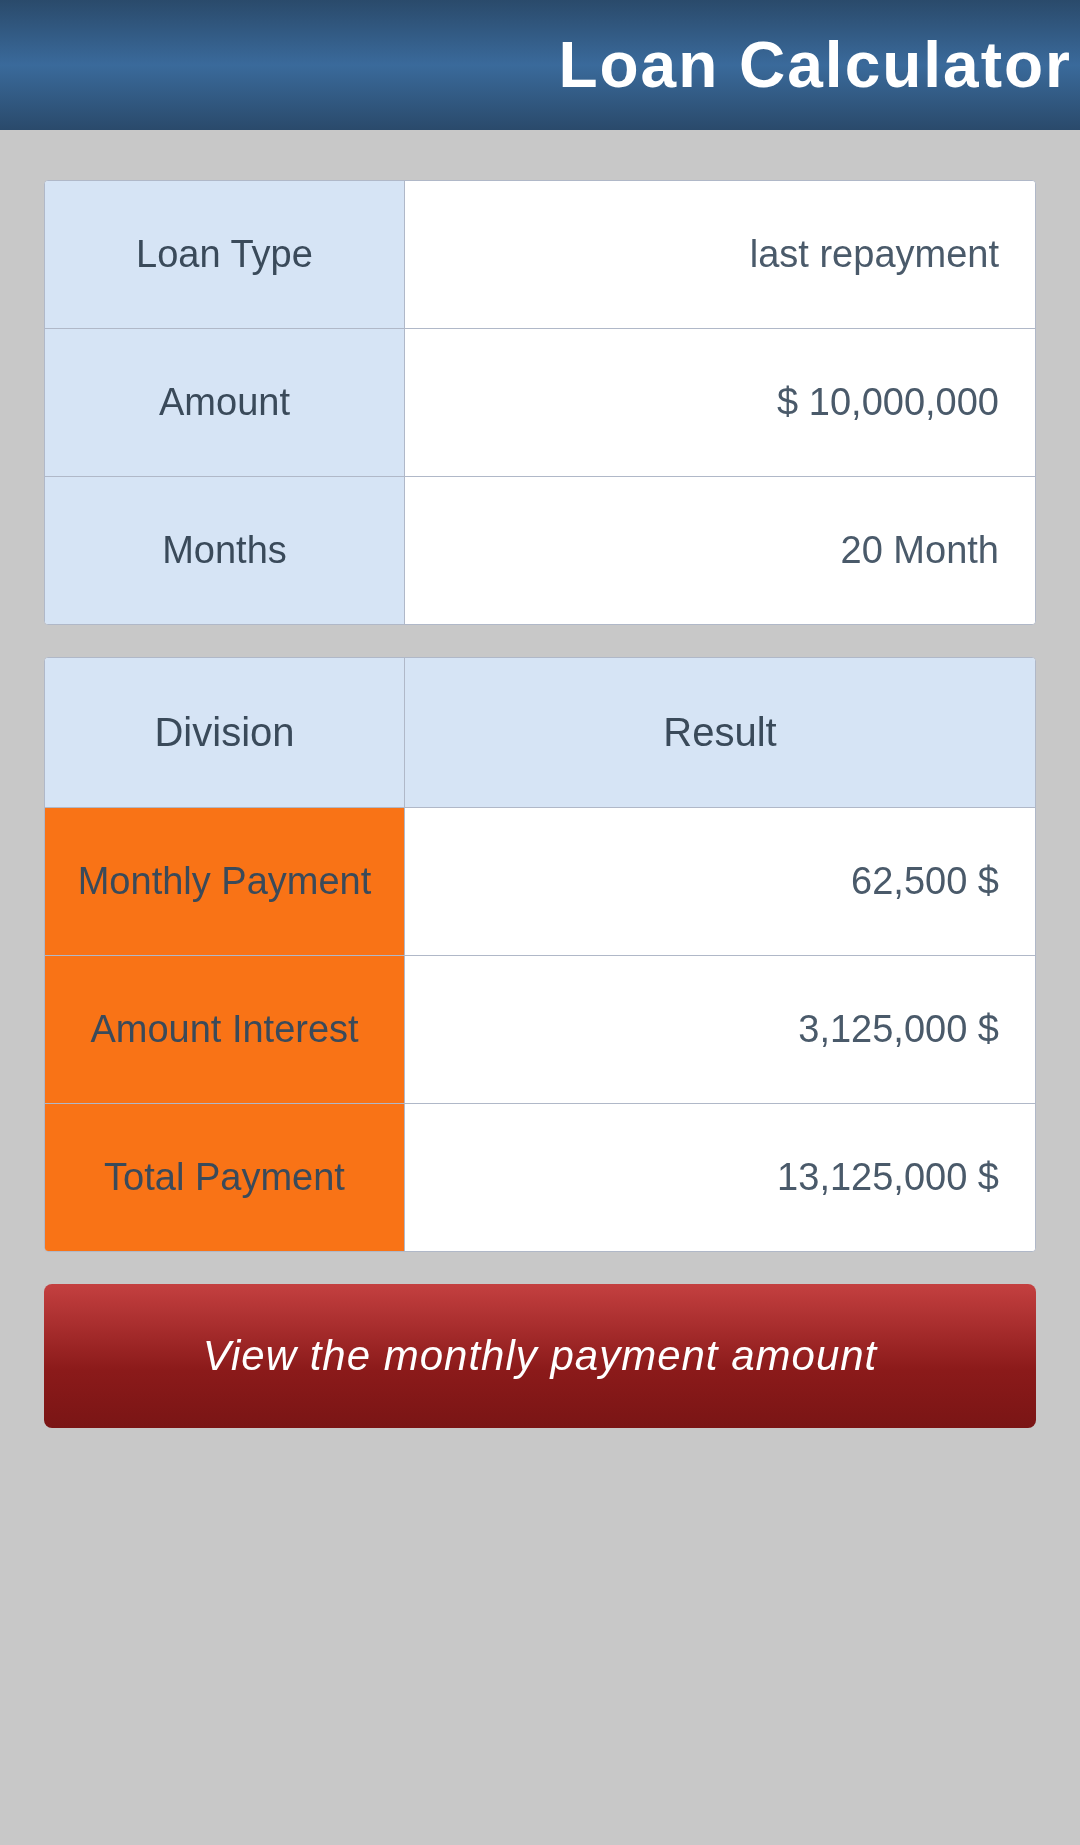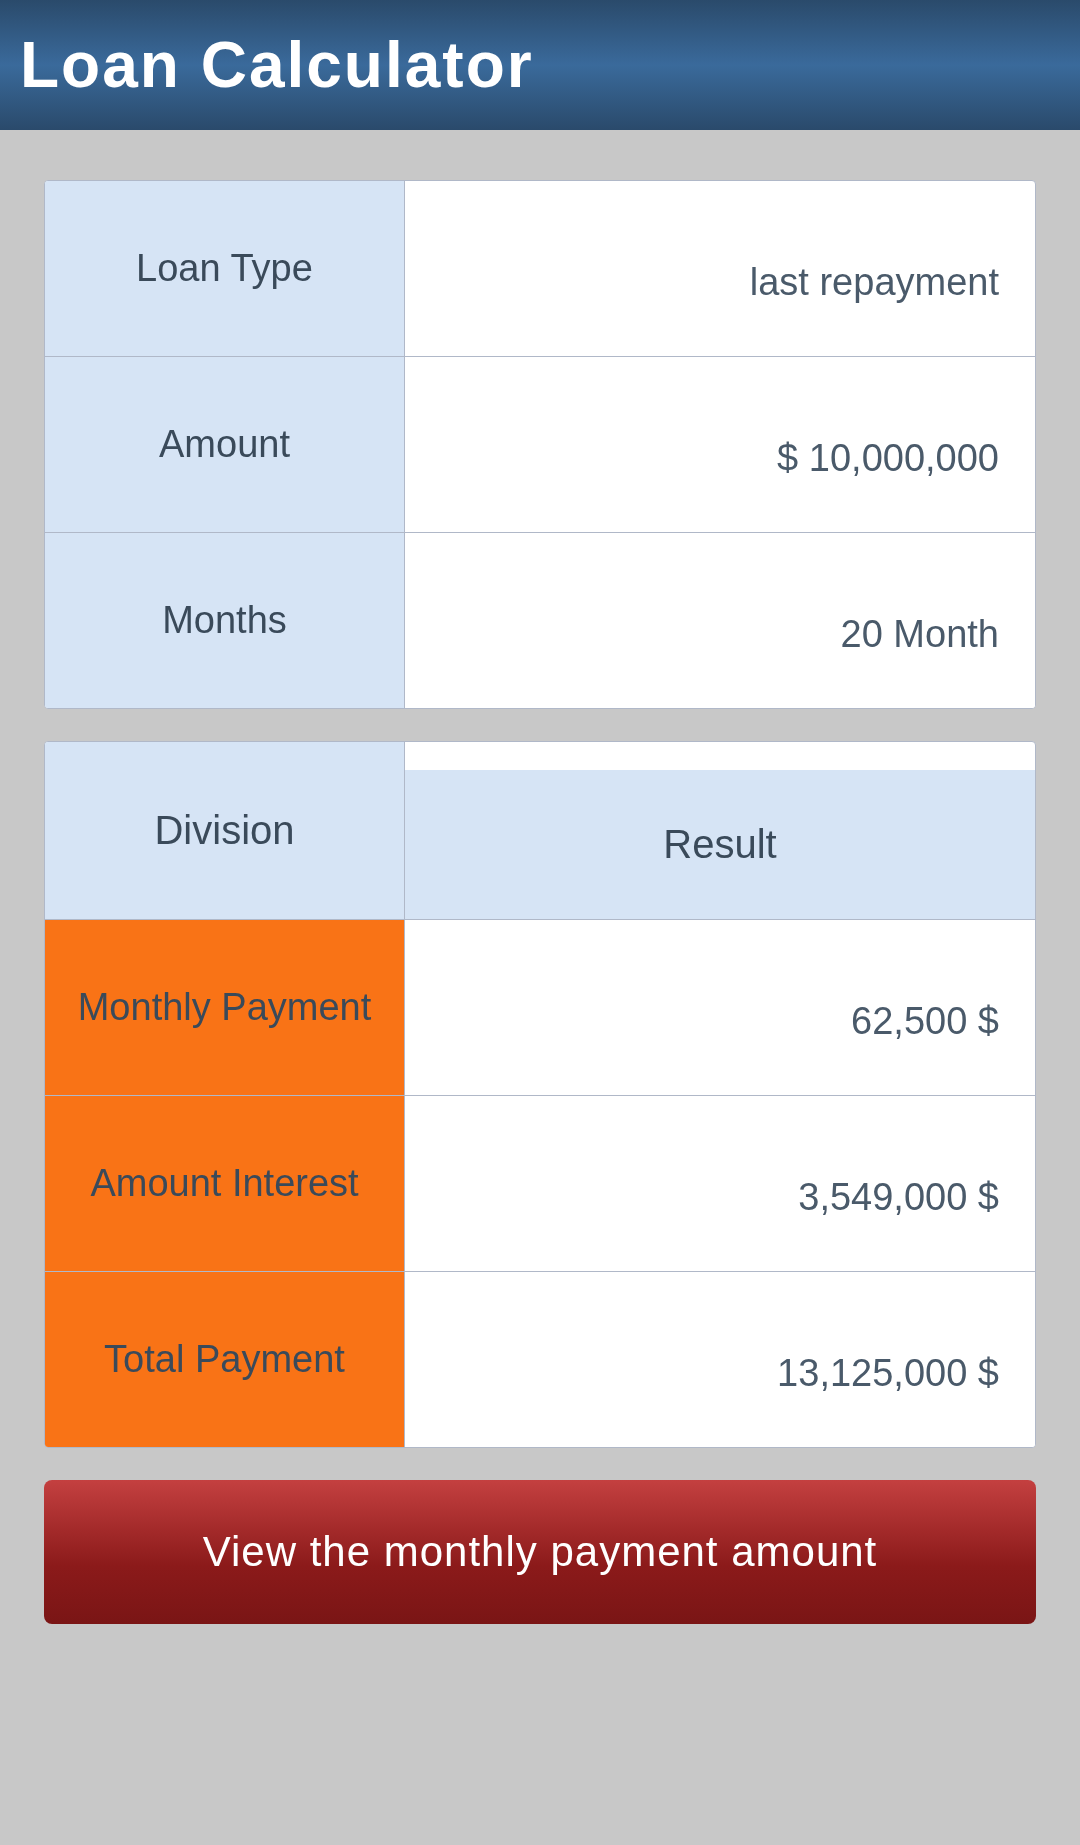--- a/index.html
+++ b/index.html
@@ -14,22 +14,22 @@
       min-height: 1845px;
       background-color: #c8c8c8;
       font-family: Arial, sans-serif;
       display: flex;
       flex-direction: column;
       align-items: stretch;
     }
 
     .header {
       background: linear-gradient(180deg, #2a4a6b 0%, #3a6a9b 50%, #2a4a6b 100%);
-      padding: 28px 20px;
-      text-align: left;
+      padding: 28px 8px;
+      text-align: right;
     }
 
     .header-title {
       color: white;
       font-size: 64px;
       font-weight: bold;
       letter-spacing: 2px;
     }
 
     .content {
@@ -70,21 +70,20 @@
 
     .table-cell-value {
       flex: 1;
       padding: 52px 36px;
       display: flex;
       align-items: center;
       justify-content: flex-end;
       font-size: 38px;
       color: #4a5a6a;
       background: white;
-      margin-top: 28px;
     }
 
     .results-table .table-cell-label {
       background-color: #f97316;
     }
 
     .results-table .header-row .table-cell-label,
     .results-table .header-row .table-cell-value {
       background-color: #d6e4f5;
       justify-content: center;
@@ -99,20 +98,21 @@
       border-radius: 8px;
       padding: 48px 20px;
       cursor: pointer;
       margin: 0 0 30px 0;
       width: 100%;
     }
 
     .view-button-text {
       color: white;
       font-size: 42px;
+      font-style: italic;
       letter-spacing: 1px;
     }
   </style>
 </head>
 <body>
 
 <div class="header">
   <span class="header-title">Loan Calculator</span>
 </div>
 
@@ -137,21 +137,21 @@
     <div class="table-row header-row">
       <div class="table-cell-label">Division</div>
       <div class="table-cell-value">Result</div>
     </div>
     <div class="table-row">
       <div class="table-cell-label">Monthly Payment</div>
       <div class="table-cell-value">62,500 $</div>
     </div>
     <div class="table-row">
       <div class="table-cell-label">Amount Interest</div>
-      <div class="table-cell-value">3,549,000 $</div>
+      <div class="table-cell-value">3,125,000 $</div>
     </div>
     <div class="table-row">
       <div class="table-cell-label">Total Payment</div>
       <div class="table-cell-value">13,125,000 $</div>
     </div>
   </div>
 
   <button class="view-button">
     <span class="view-button-text">View the monthly payment amount</span>
   </button>

